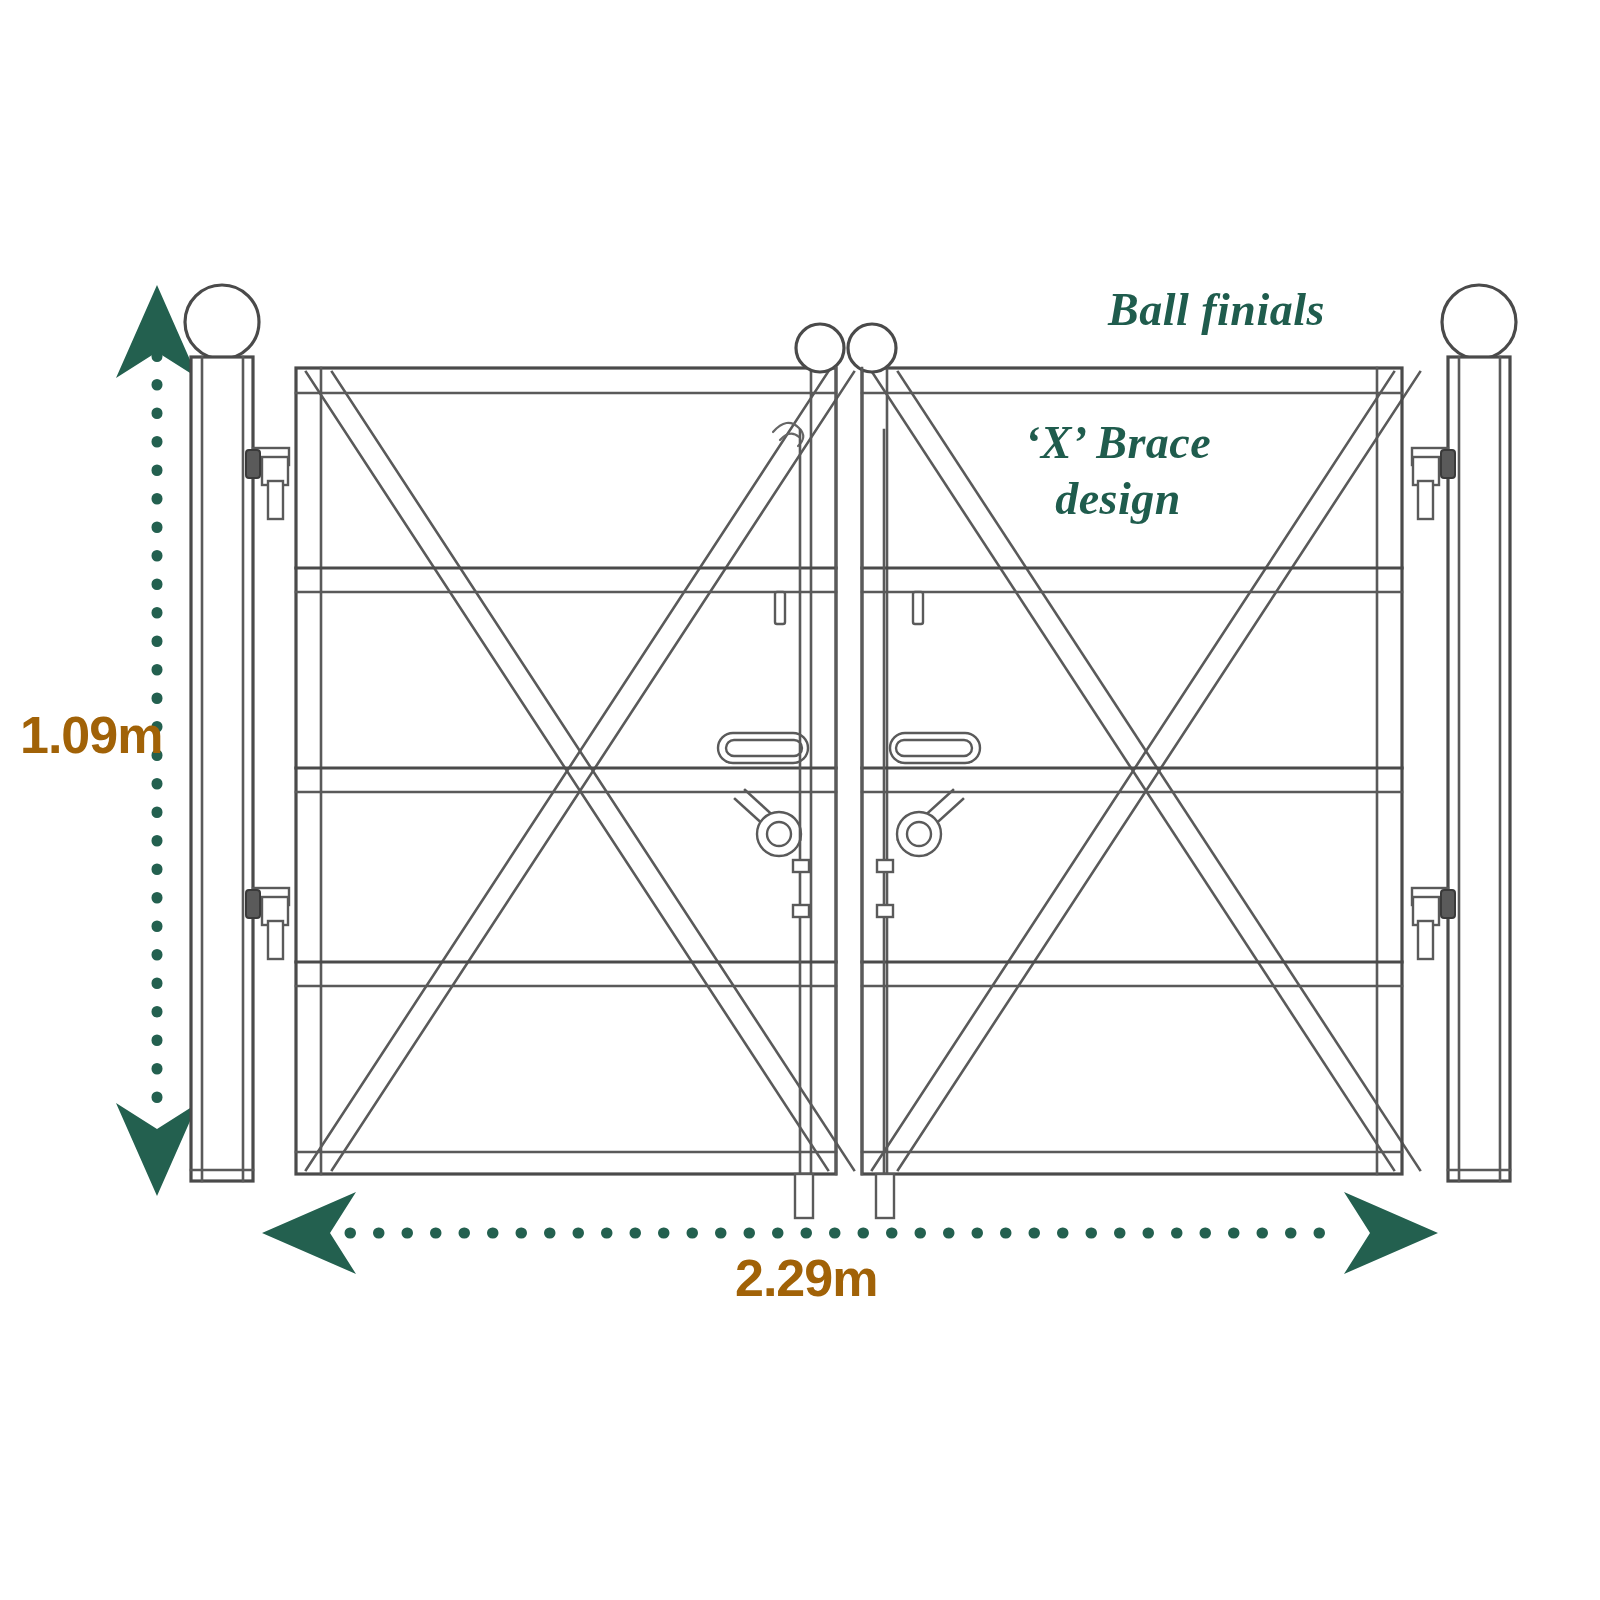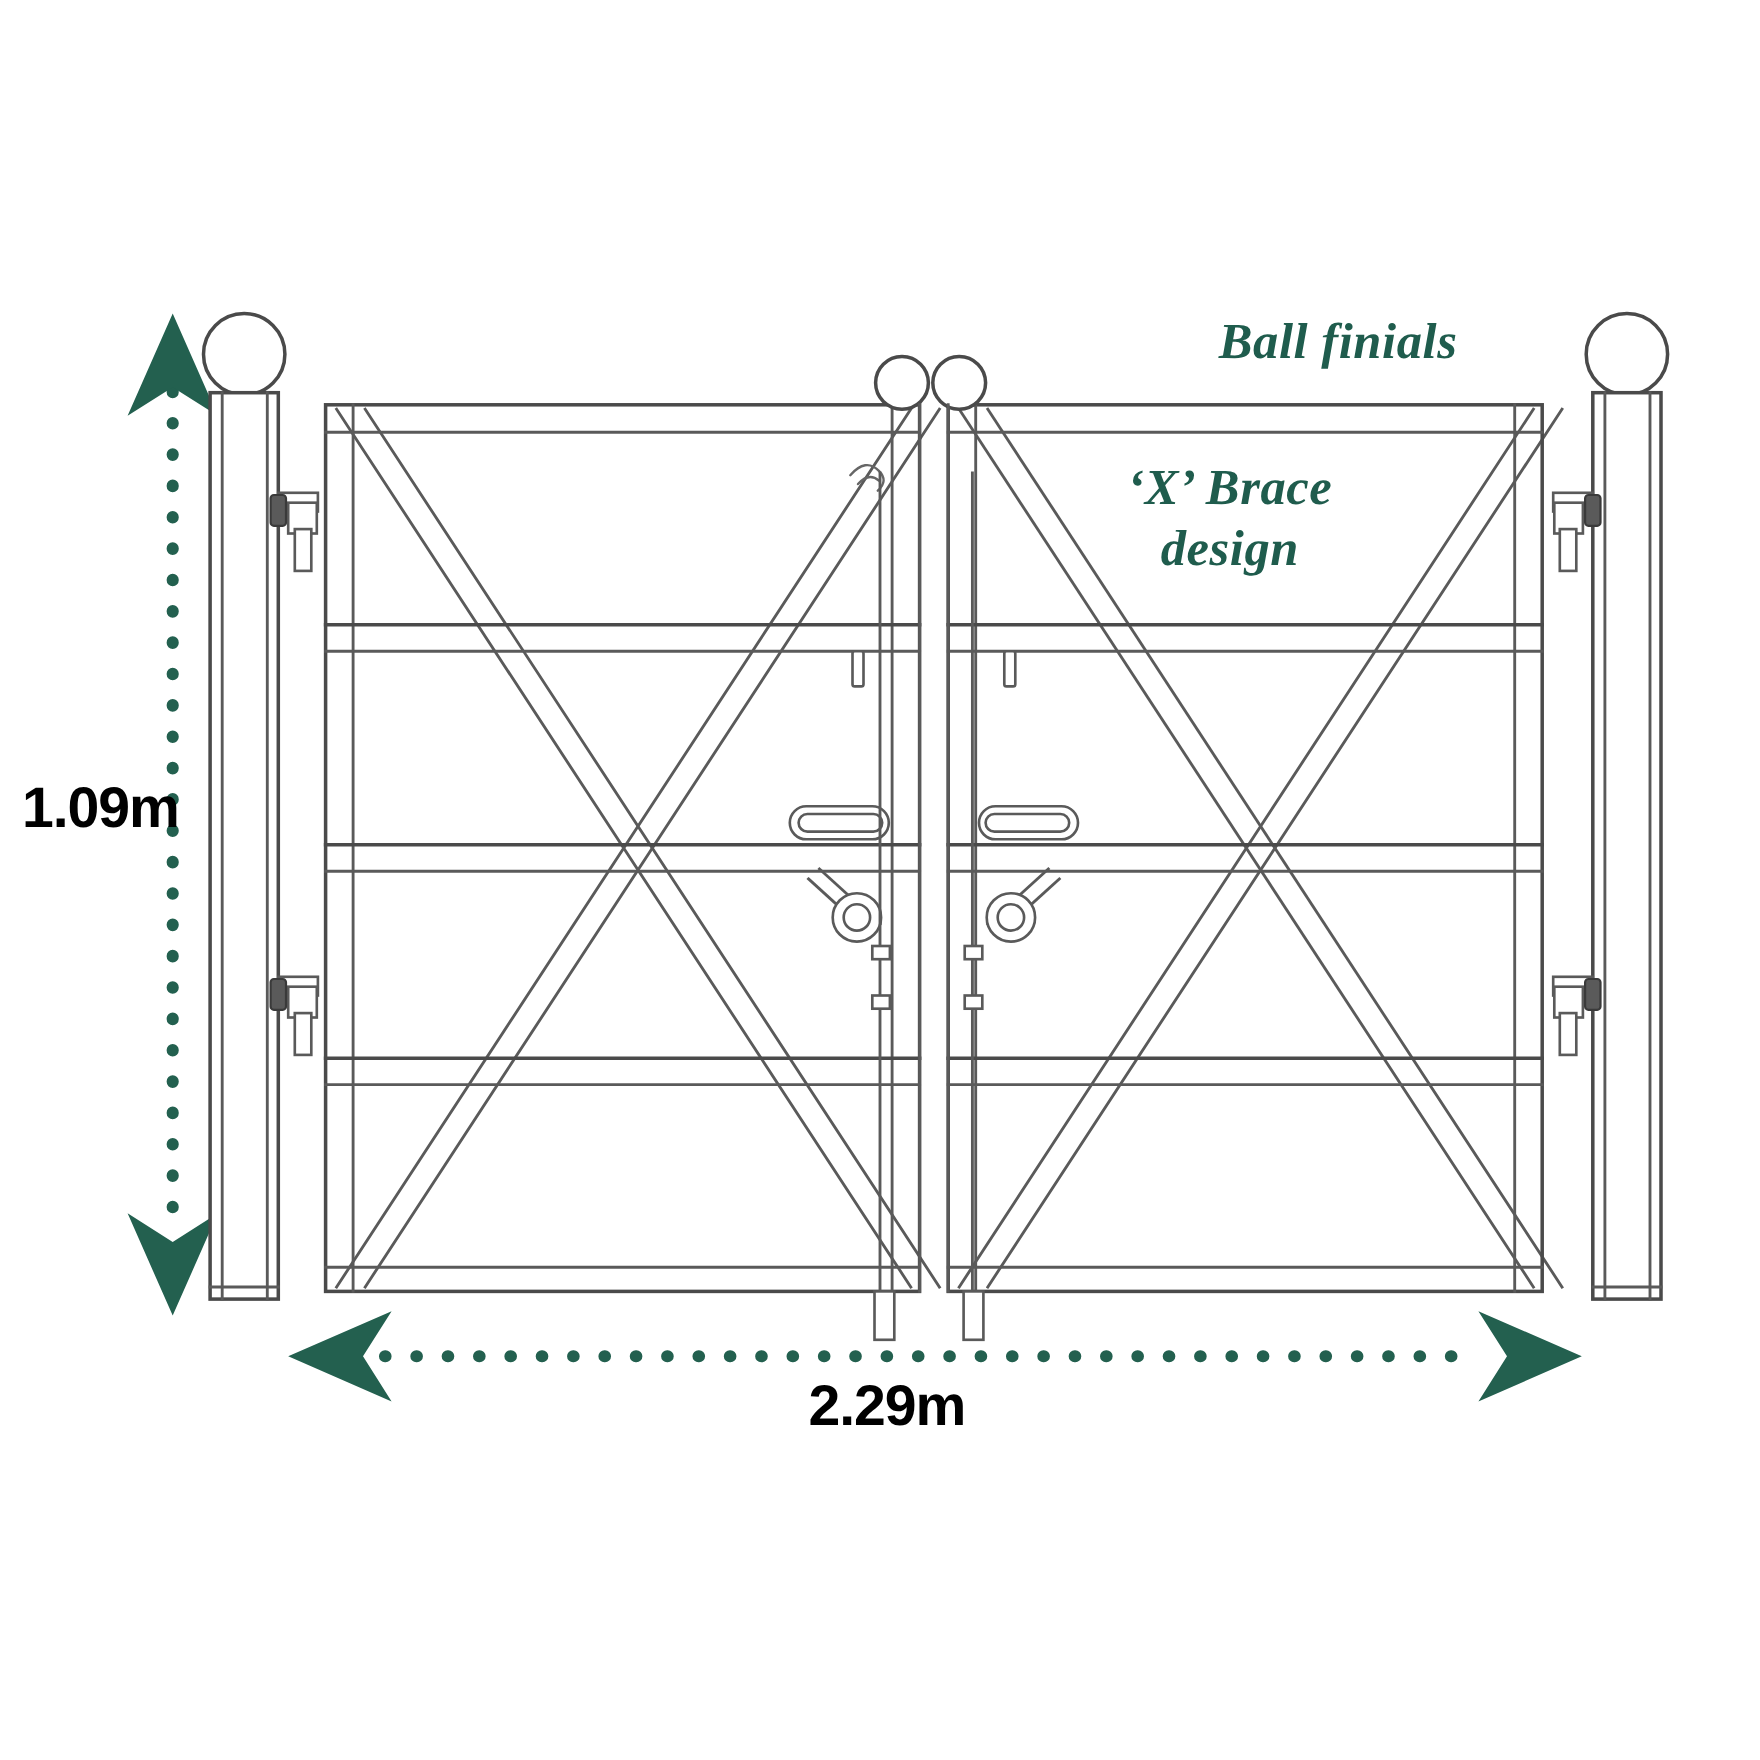--- a/index.html
+++ b/index.html
@@ -12,21 +12,21 @@
     font-family:"Liberation Serif",serif;
     font-style:italic;font-weight:bold;
     color:#1f5c4d;
     letter-spacing:.5px;
     white-space:nowrap;
   }
   #annot-ball{left:1108px;top:283px;font-size:46px;}
   #annot-xbrace{left:978px;top:415px;font-size:46px;width:280px;text-align:center;line-height:1.22;white-space:normal;}
   .dim-text{
     font-family:"Liberation Sans",sans-serif;
-    font-weight:bold;color:#000000;white-space:nowrap;
+    font-weight:bold;color:#a16207;white-space:nowrap;
   }
   #dim-h-text{left:20px;top:705px;font-size:52px;letter-spacing:-1px;}
   #dim-w-text{left:735px;top:1248px;font-size:52px;letter-spacing:-1px;}
 </style>
 </head>
 <body>
 
 <div id="stage">
 
   <svg id="drawing" viewBox="0 0 1600 1600">

